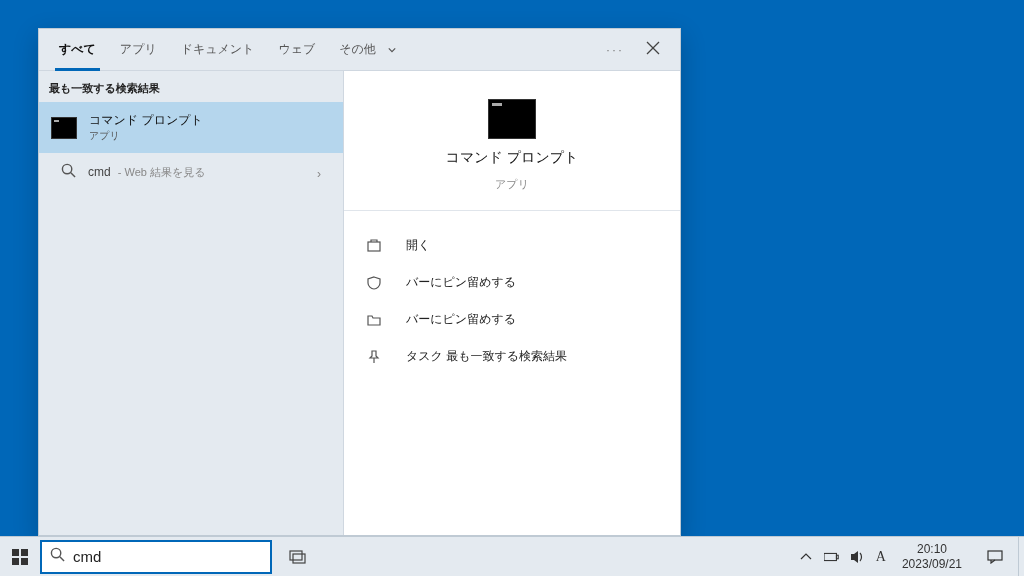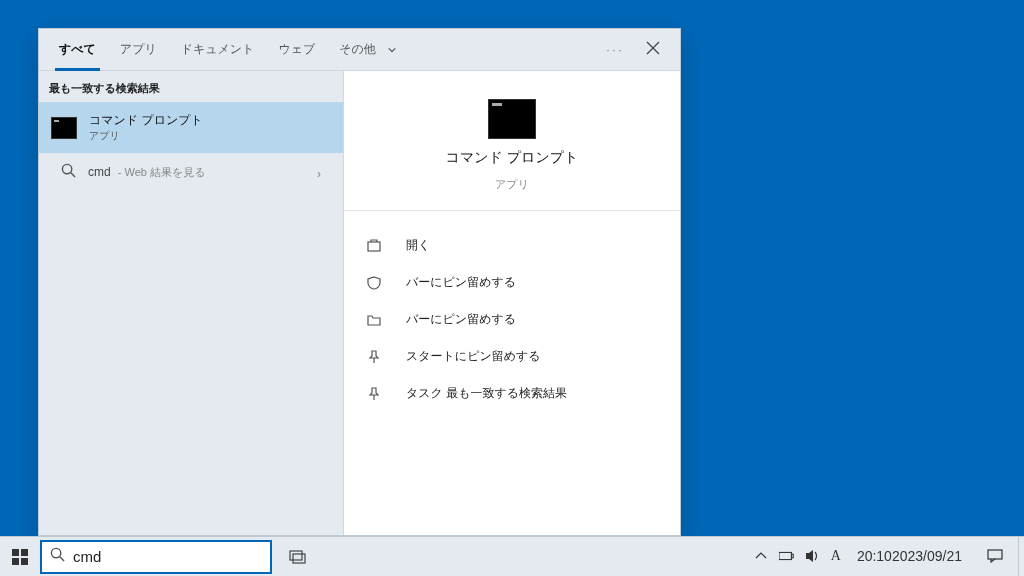--- a/index.html
+++ b/index.html
@@ -73,21 +73,21 @@
   }
   .search-box input { flex:1; border:none; outline:none; font-size:15px; color:#222; background:transparent; }
   .search-icon svg { width:15px; height:15px; stroke:#555; fill:none; stroke-width:1.5; }
   .taskview-btn { width:40px; height:40px; display:flex; align-items:center; justify-content:center; cursor:pointer; margin-left:6px;}
   .taskview-btn svg { width:18px; height:14px; stroke:#444; fill:none; stroke-width:1.2; }
   .tb-spacer { flex:1; }
   .tray { display:flex; align-items:center; gap:10px; padding:0 6px; color:#333; font-size:11px; }
   .tray-item { display:flex; align-items:center; justify-content:center; cursor:pointer; }
   .tray svg { width:16px; height:14px; stroke:#333; fill:none; stroke-width:1.2; }
   .ime { font-size:14px; font-family: serif; }
-  .clock { display:flex; flex-direction:row; align-items:center; line-height:1.2; font-size:14px; padding:0 6px; cursor:pointer;}
+  .clock { display:flex; flex-direction:column; align-items:center; line-height:1.2; font-size:12px; padding:0 6px; cursor:pointer;}
   .action-center { width:34px; display:flex; align-items:center; justify-content:center; cursor:pointer; }
   .show-desktop { width:6px; height:40px; border-left:1px solid #bfcad4; cursor:pointer; }
   .chevron-down svg{width:8px;height:8px;stroke:#555;fill:none;stroke-width:1.5;}
 </style>
 </head>
 <body>
 
 <div class="desktop">
 
   <div class="search-panel">
@@ -174,29 +174,20 @@
               </span>
             <span>バーにピン留めする</span>
           </div>
           <div class="action">
             <span class="ai">
                 <svg viewBox="0 0 14 14">
                   <path d="M5 1 H9 V6 L11 8 H3 L5 6 Z"></path>
                   <line x1="7" y1="8" x2="7" y2="13"></line>
                 </svg>
               </span>
-            <span>スタートにピン留めする</span>
-          </div>
-          <div class="action">
-            <span class="ai">
-                <svg viewBox="0 0 14 14">
-                  <path d="M5 1 H9 V6 L11 8 H3 L5 6 Z"></path>
-                  <line x1="7" y1="8" x2="7" y2="13"></line>
-                </svg>
-              </span>
             <span>タスク 最も一致する検索結果</span>
           </div>
         </div>
       </div>
     </div>
   </div>
 
   <div class="taskbar">
     <div class="start-btn">
       <svg viewBox="0 0 16 16">

